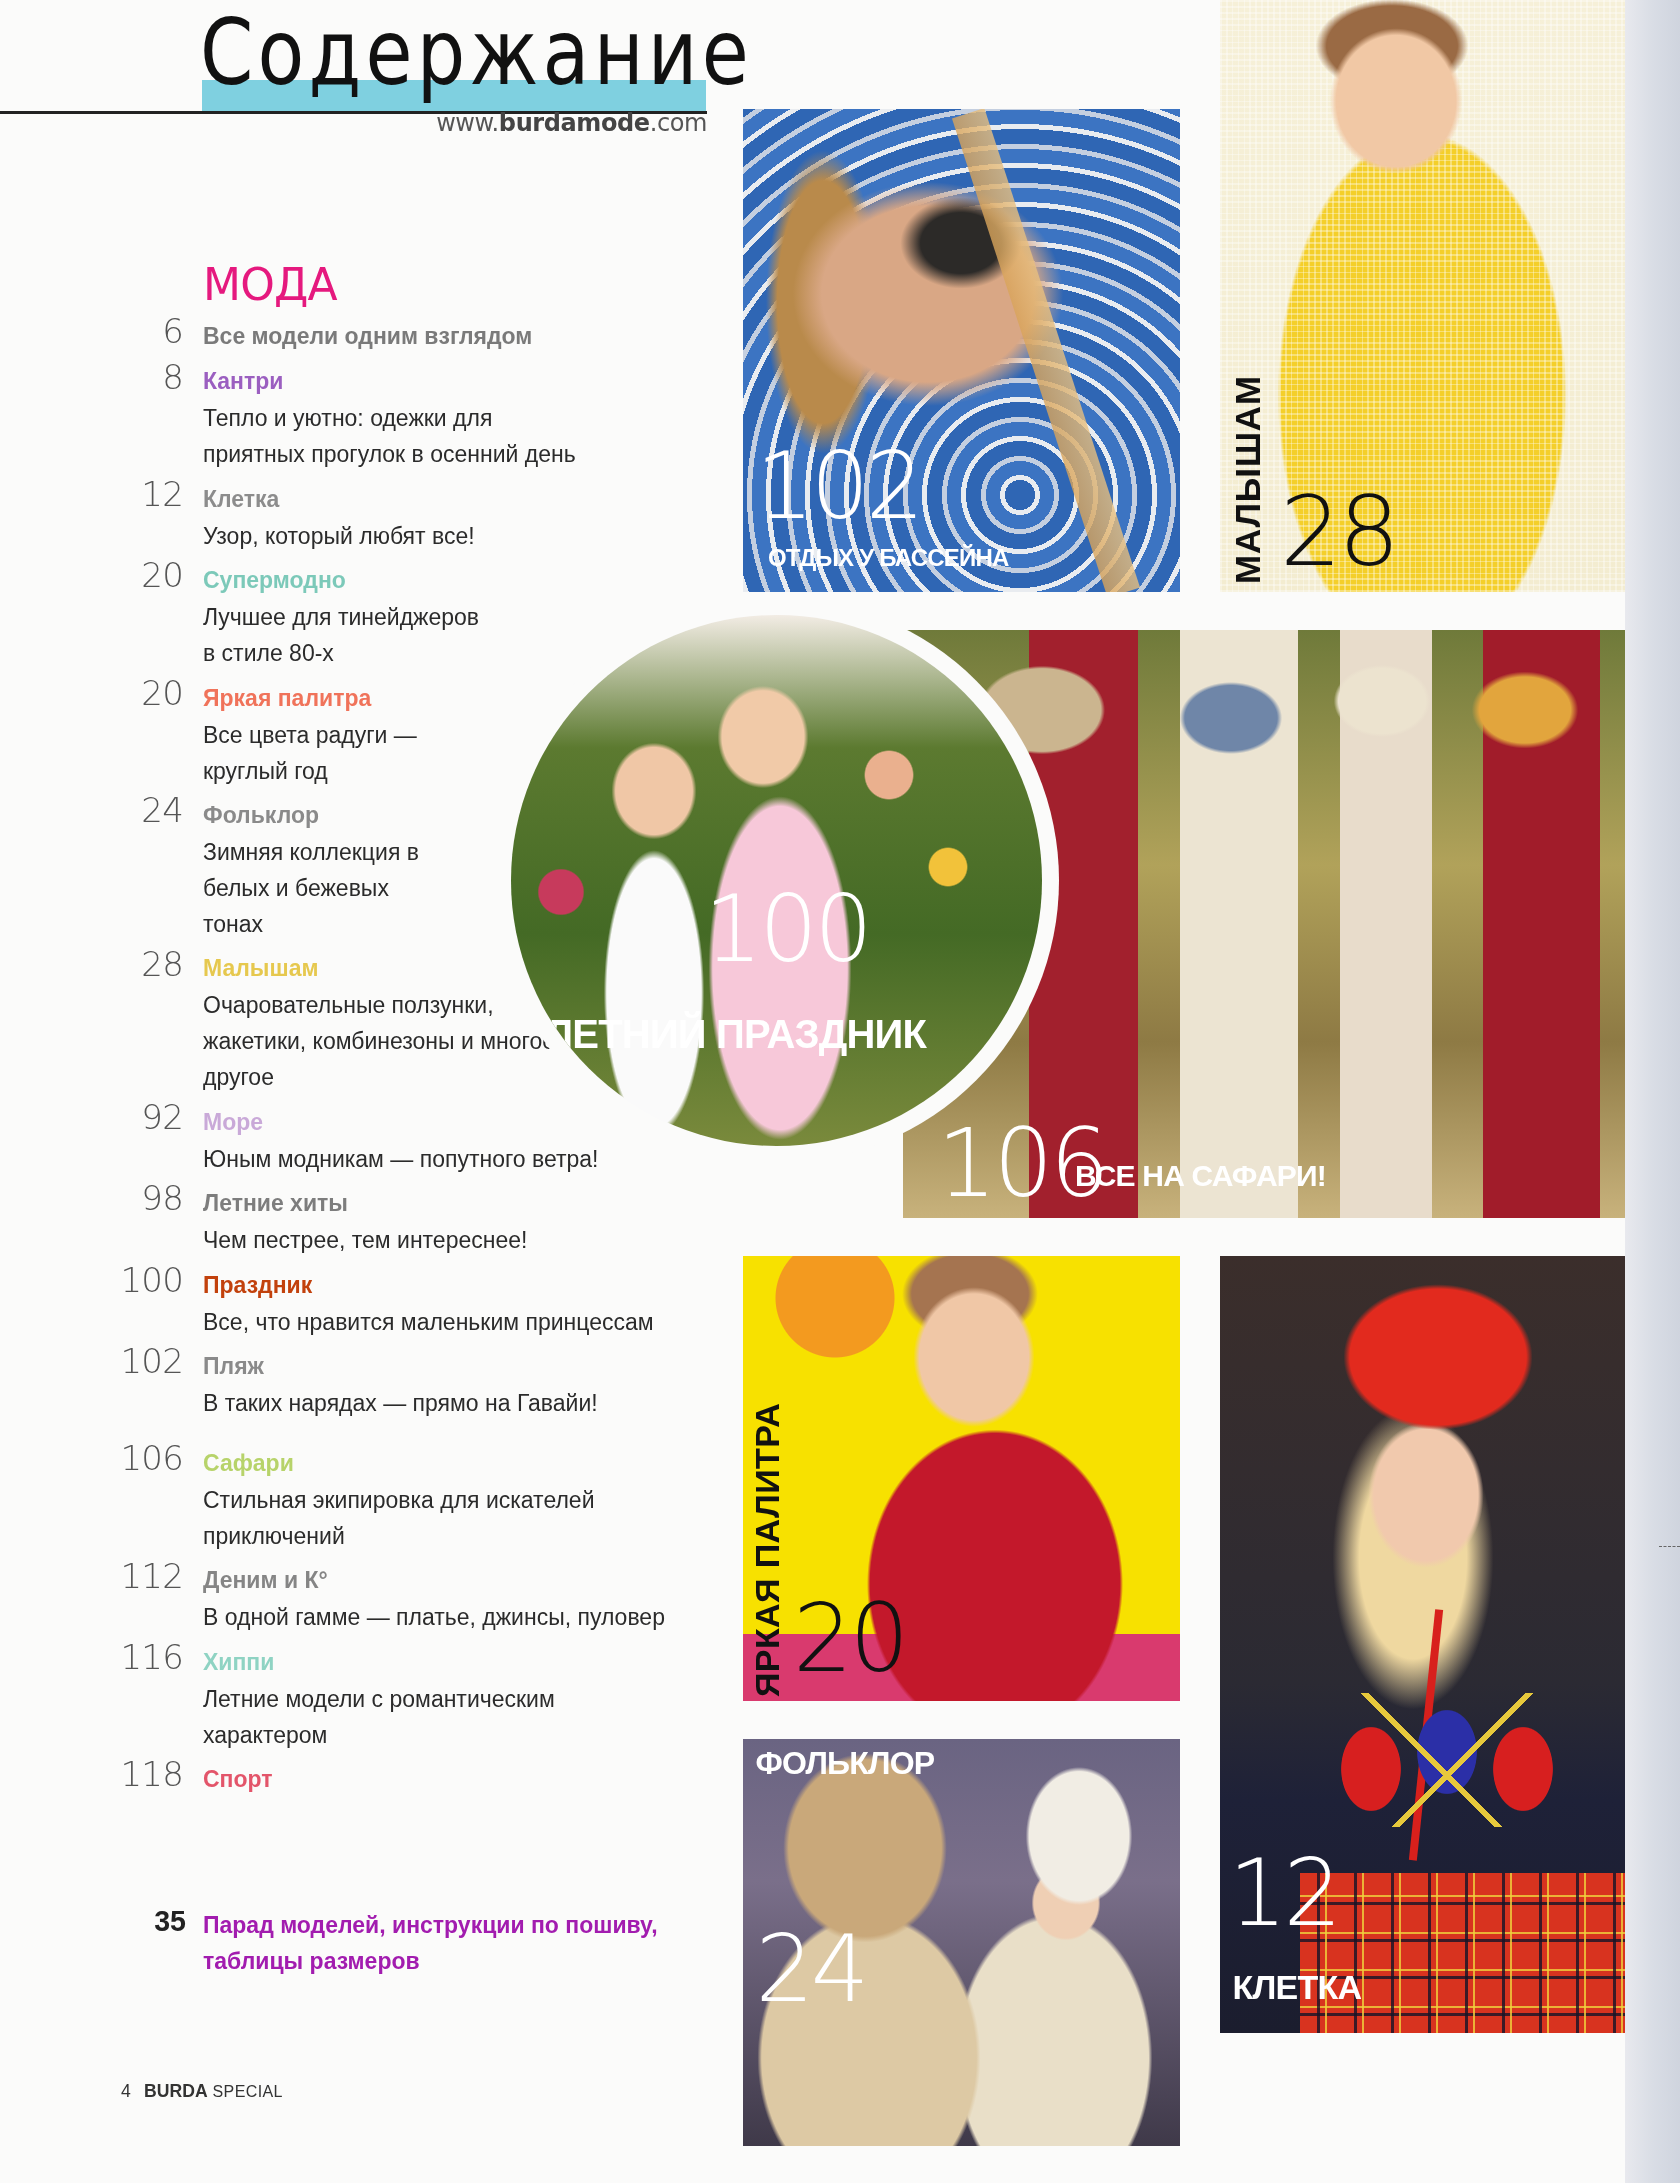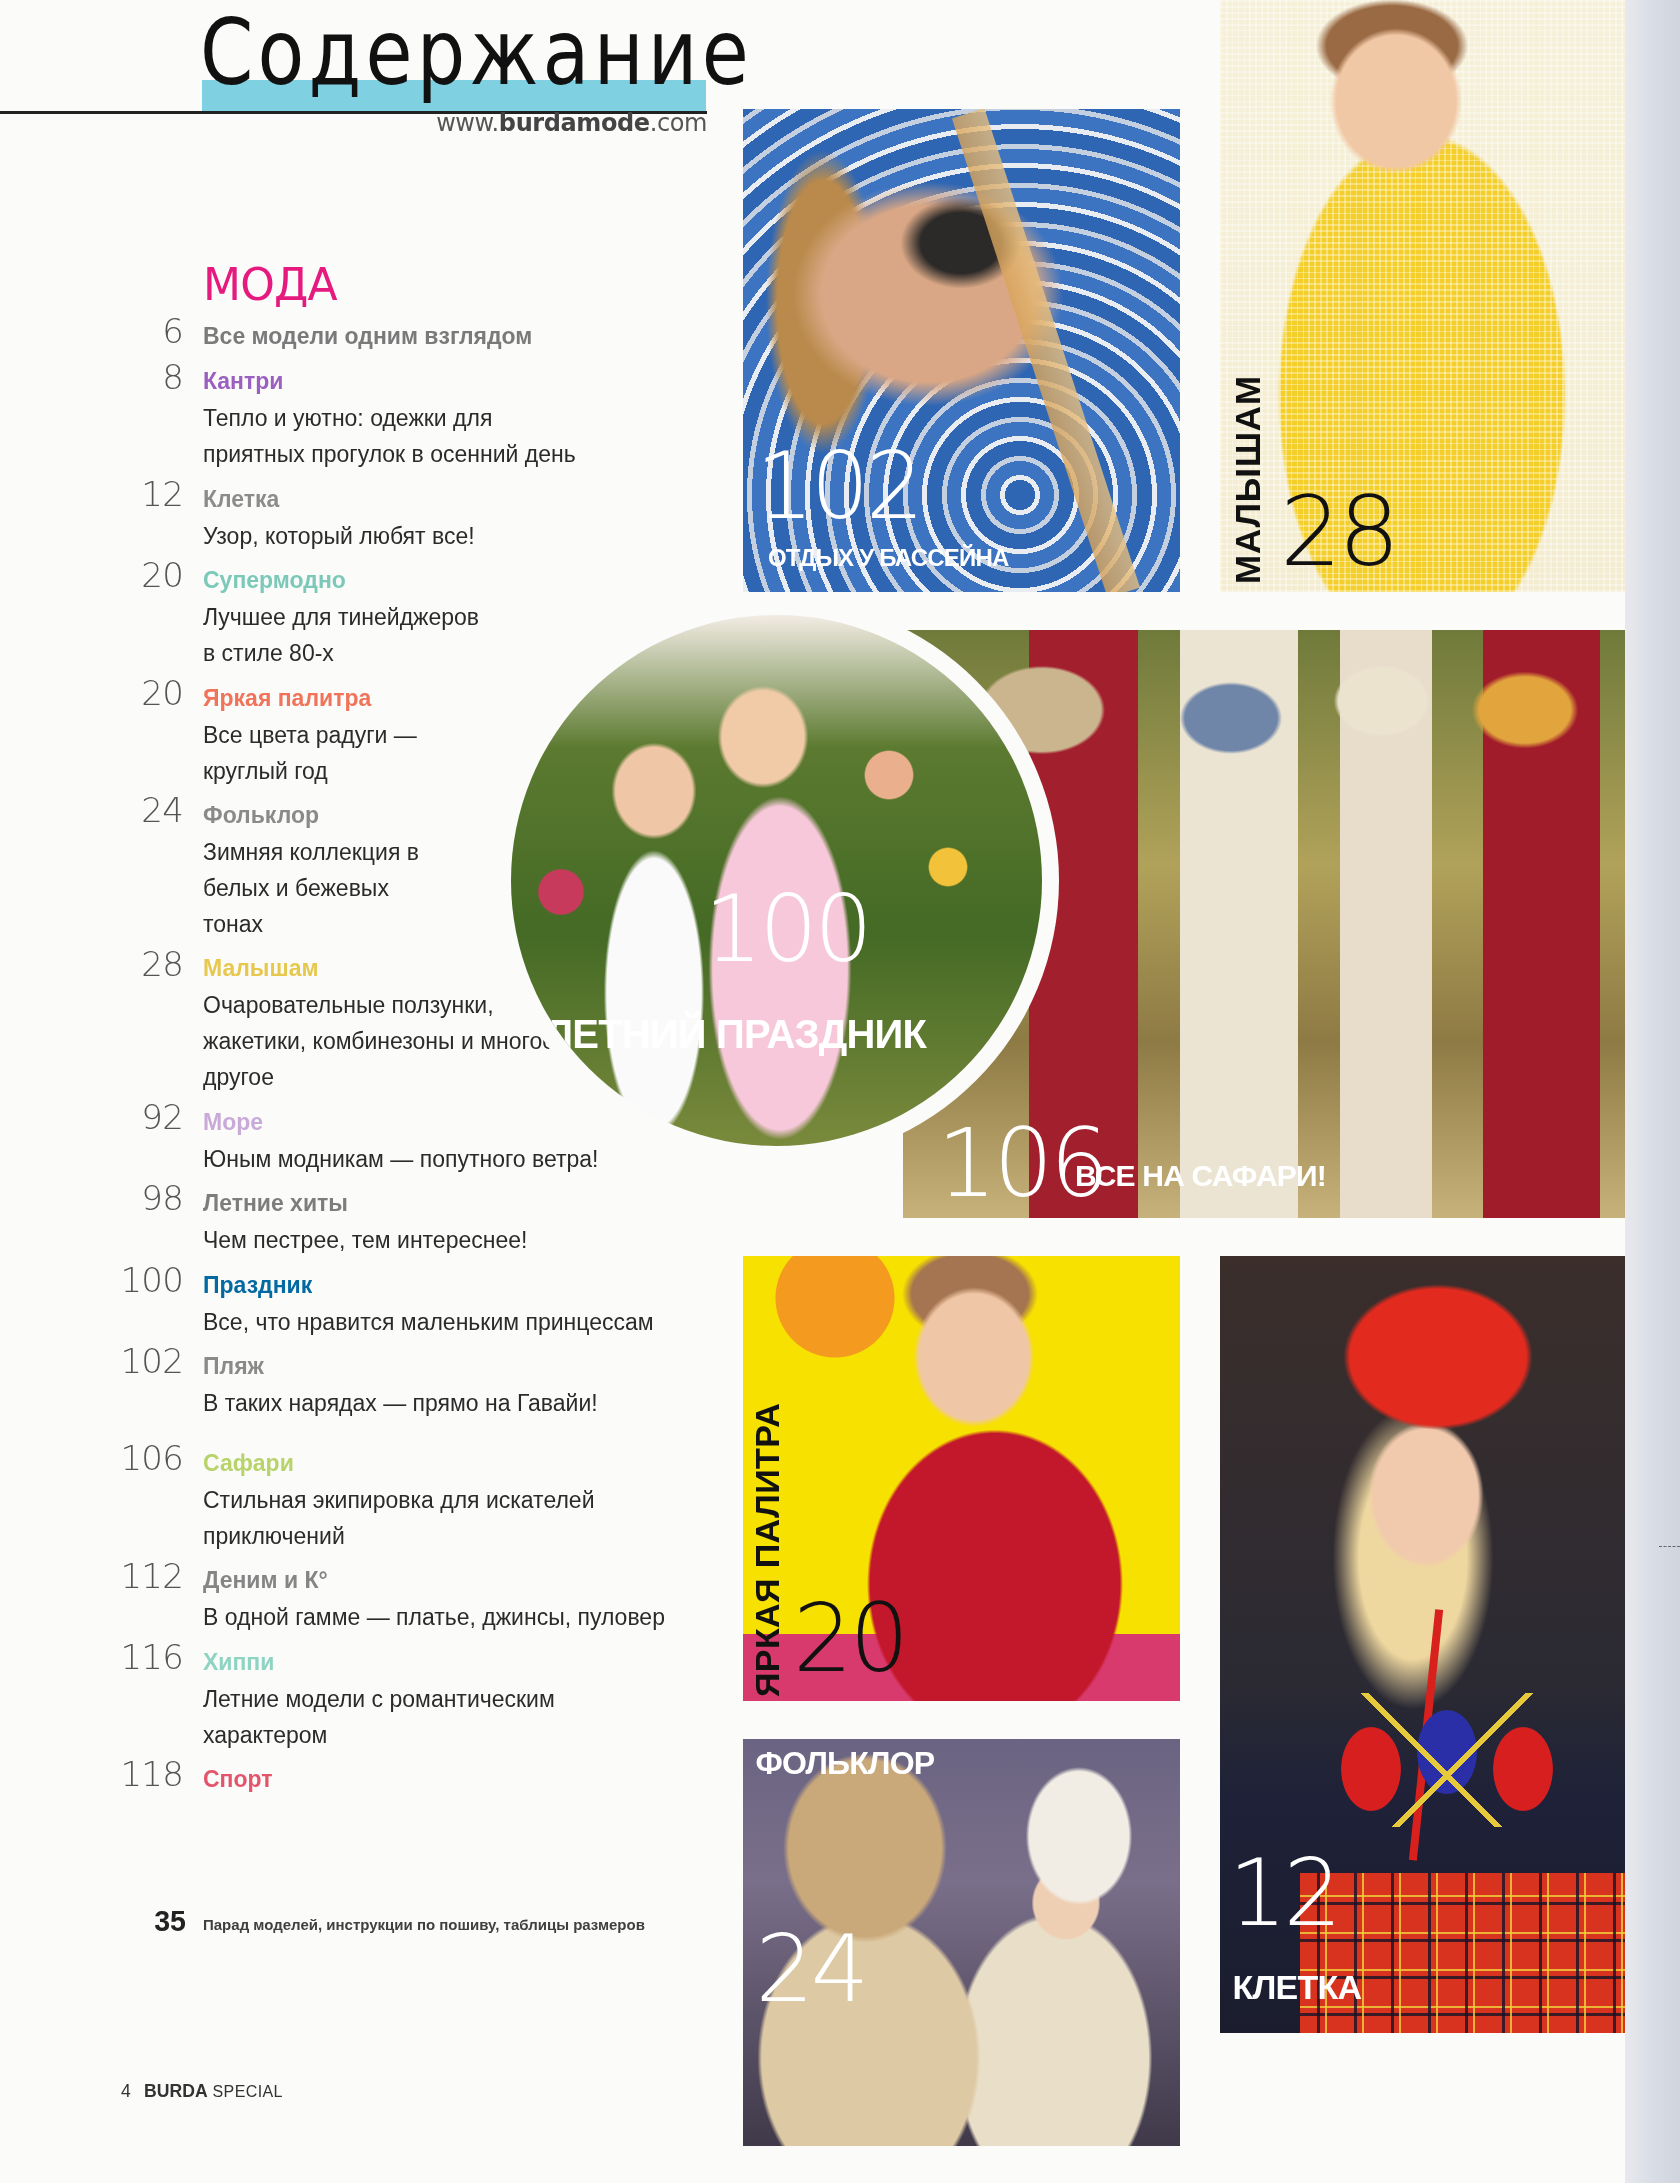--- a/index.html
+++ b/index.html
@@ -15,21 +15,21 @@
 
   
   .section { position: absolute; left: 203px; top: 259px; font-size: 44px; color: #e5197e; font-family: "DejaVu Sans", sans-serif; letter-spacing: -0.8px; }
   .toc { position: absolute; left: 0; top: 318px; width: 739px; }
   .entry { position: relative; display: block; margin-bottom: 8.4px; }
   .entry .num { position: absolute; left: 0; width: 183px; text-align: right; font-family: "DejaVu Sans", sans-serif; font-size: 34px; font-weight: 300; color: #555; top: -6.7px; letter-spacing: -0.8px; }
   .entry .head { display: block; margin-left: 203px; font-size: 23px; font-weight: 700; line-height: 37px; }
   .entry .desc { display: block; margin-left: 203px; font-size: 23px; line-height: 36px; color: #2b2b2b; }
   .bottom-entry { position: absolute; left: 0; top: 1907px; width: 739px; }
   .bottom-entry .num { position: absolute; left: 0; width: 186px; text-align: right; font-size: 28.6px; font-weight: 700; color: #222; top: -1.7px; }
-  .bottom-entry .desc { display: block; margin-left: 203px; font-size: 15px; font-weight: 700; line-height: 36px; color: #404040; }
+  .bottom-entry .desc { display: block; margin-left: 203px; font-size: 23px; font-weight: 700; line-height: 36px; color: #a21caf; }
 
   .footer { position: absolute; left: 121px; top: 2081px; font-size: 17.6px; color: #333; white-space: nowrap; }
   .footer .fnum { margin-right: 8.4px; }
   .footer .brand { font-weight: 700; }
   .footer .special { font-weight: 400; font-size: 16px; letter-spacing: 0.4px; }
 
   
   .tile { position: absolute; overflow: hidden; }
   .tile .big { position: absolute; color: #fff; font-family: "DejaVu Sans", sans-serif; font-weight: 300; line-height: 1; letter-spacing: -3.4px; }
   .tile .cap { position: absolute; color: #fff; font-weight: 700; white-space: nowrap; line-height: 1; letter-spacing: -0.8px; }
@@ -180,21 +180,21 @@
       <span class="head" style="color: rgb(201, 169, 216);">Море</span>
       <span class="desc">Юным модникам — попутного ветра!</span>
     </div>
     <div class="entry">
       <span class="num">98</span>
       <span class="head" style="color: rgb(125, 125, 125);">Летние хиты</span>
       <span class="desc">Чем пестрее, тем интереснее!</span>
     </div>
     <div class="entry">
       <span class="num">100</span>
-      <span class="head" style="color: #0369a1;">Праздник</span>
+      <span class="head" style="color: #c2410c;">Праздник</span>
       <span class="desc">Все, что нравится маленьким принцессам</span>
     </div>
     <div class="entry">
       <span class="num">102</span>
       <span class="head" style="color: rgb(138, 138, 138);">Пляж</span>
       <span class="desc">В таких нарядах — прямо на Гавайи!</span>
     </div>
     <div class="entry">
       <span class="num">106</span>
       <span class="head" style="color: rgb(183, 211, 106); margin-top: 24px;">Сафари</span>

